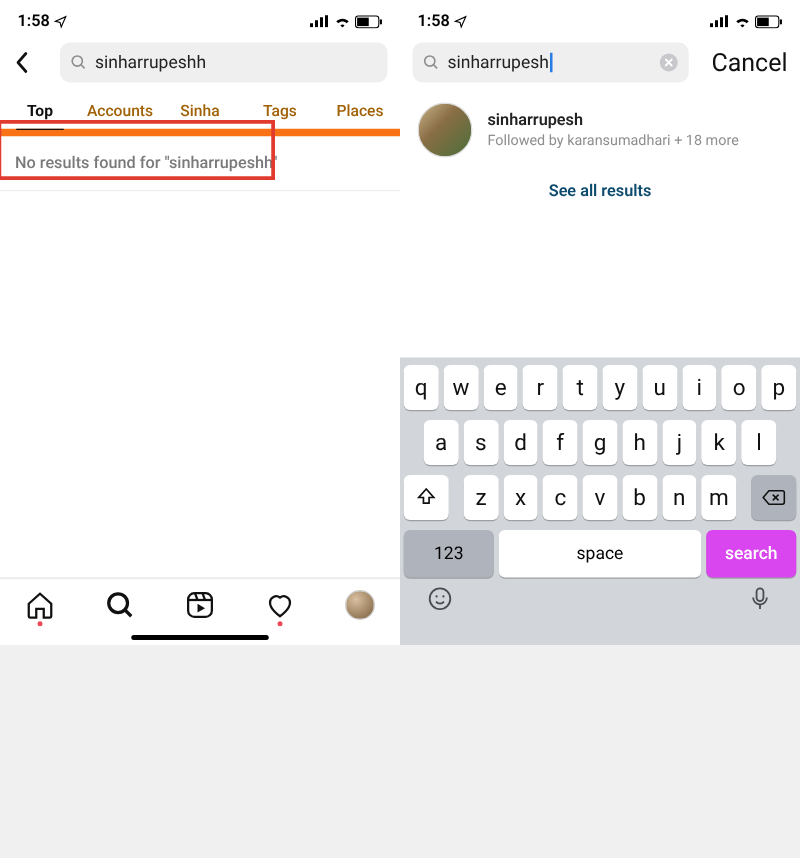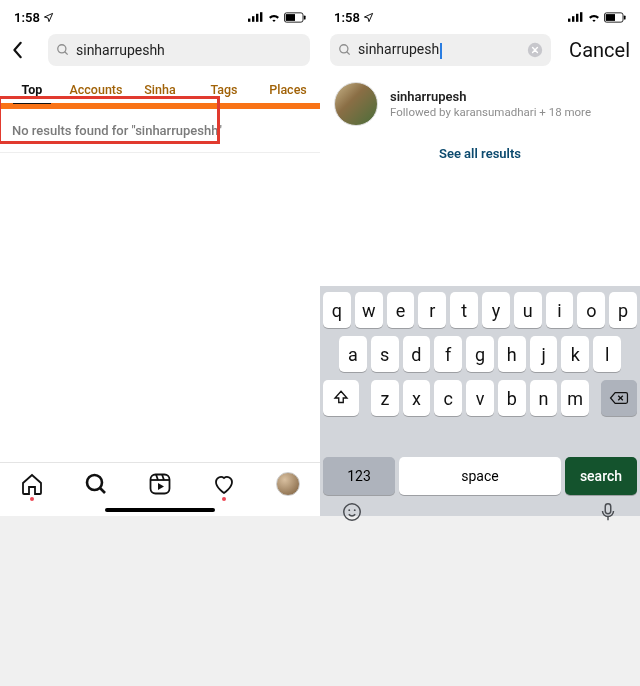--- a/index.html
+++ b/index.html
@@ -40,25 +40,25 @@
   .dot { position:absolute; bottom:-5px; left:50%; transform:translateX(-50%); width:4px; height:4px; background:#ed4956; border-radius:50%; }
   .nav-avatar { width:24px; height:24px; border-radius:50%; background: radial-gradient(circle at 35% 30%, #d9c0a0, #7a5c3a); border:1px solid #ccc; }
   .home-ind { position:absolute; bottom:4px; left:50%; transform:translateX(-50%); width:110px; height:4px; background:#000; border-radius:3px; }
   
   .keyboard { position:absolute; bottom:0; left:0; right:0; background:#d2d5da; padding:6px 3px 4px 3px; height:230px; display:flex; flex-direction:column; }
   .krow { display:flex; justify-content:center; gap:4px; margin-bottom:8px; }
   .key { background:#fff; border-radius:5px; box-shadow:0 1px 0 rgba(0,0,0,0.25); height:36px; display:flex; align-items:center; justify-content:center; font-size:18px; color:#111; flex:1; max-width:28px; }
   .krow.mid { padding:0 16px; }
   .key-shift { flex:0 0 36px; max-width:36px; background:#fff; }
   .key-del  { flex:0 0 36px; max-width:36px; background:#aeb3bc; }
-  .krow.func { gap:4px; margin-bottom:4px;margin-top:33px; }
+  .krow.func { gap:4px; margin-bottom:4px; }
   .fk { background:#aeb3bc; border-radius:5px; box-shadow:0 1px 0 rgba(0,0,0,0.25); height:38px; display:flex; align-items:center; justify-content:center; font-size:14px; }
   .fk.num { flex:0 0 72px; }
   .fk.space { flex:1; background:#fff; }
-  .fk.search { flex:0 0 72px; background:#14532d; color:#fff; font-weight:500; }
+  .fk.search { flex:0 0 72px; background:#d946ef; color:#fff; font-weight:500; }
   .krow.util { justify-content:space-between; padding:2px 18px 0 18px; }
   .util-ic { width:22px; height:22px; color:#4a4d52; }
   svg { display:block; }
 </style>
 </head>
 <body>
 
 <div class="phone">
   <div class="status-bar">
     <div class="status-left">

